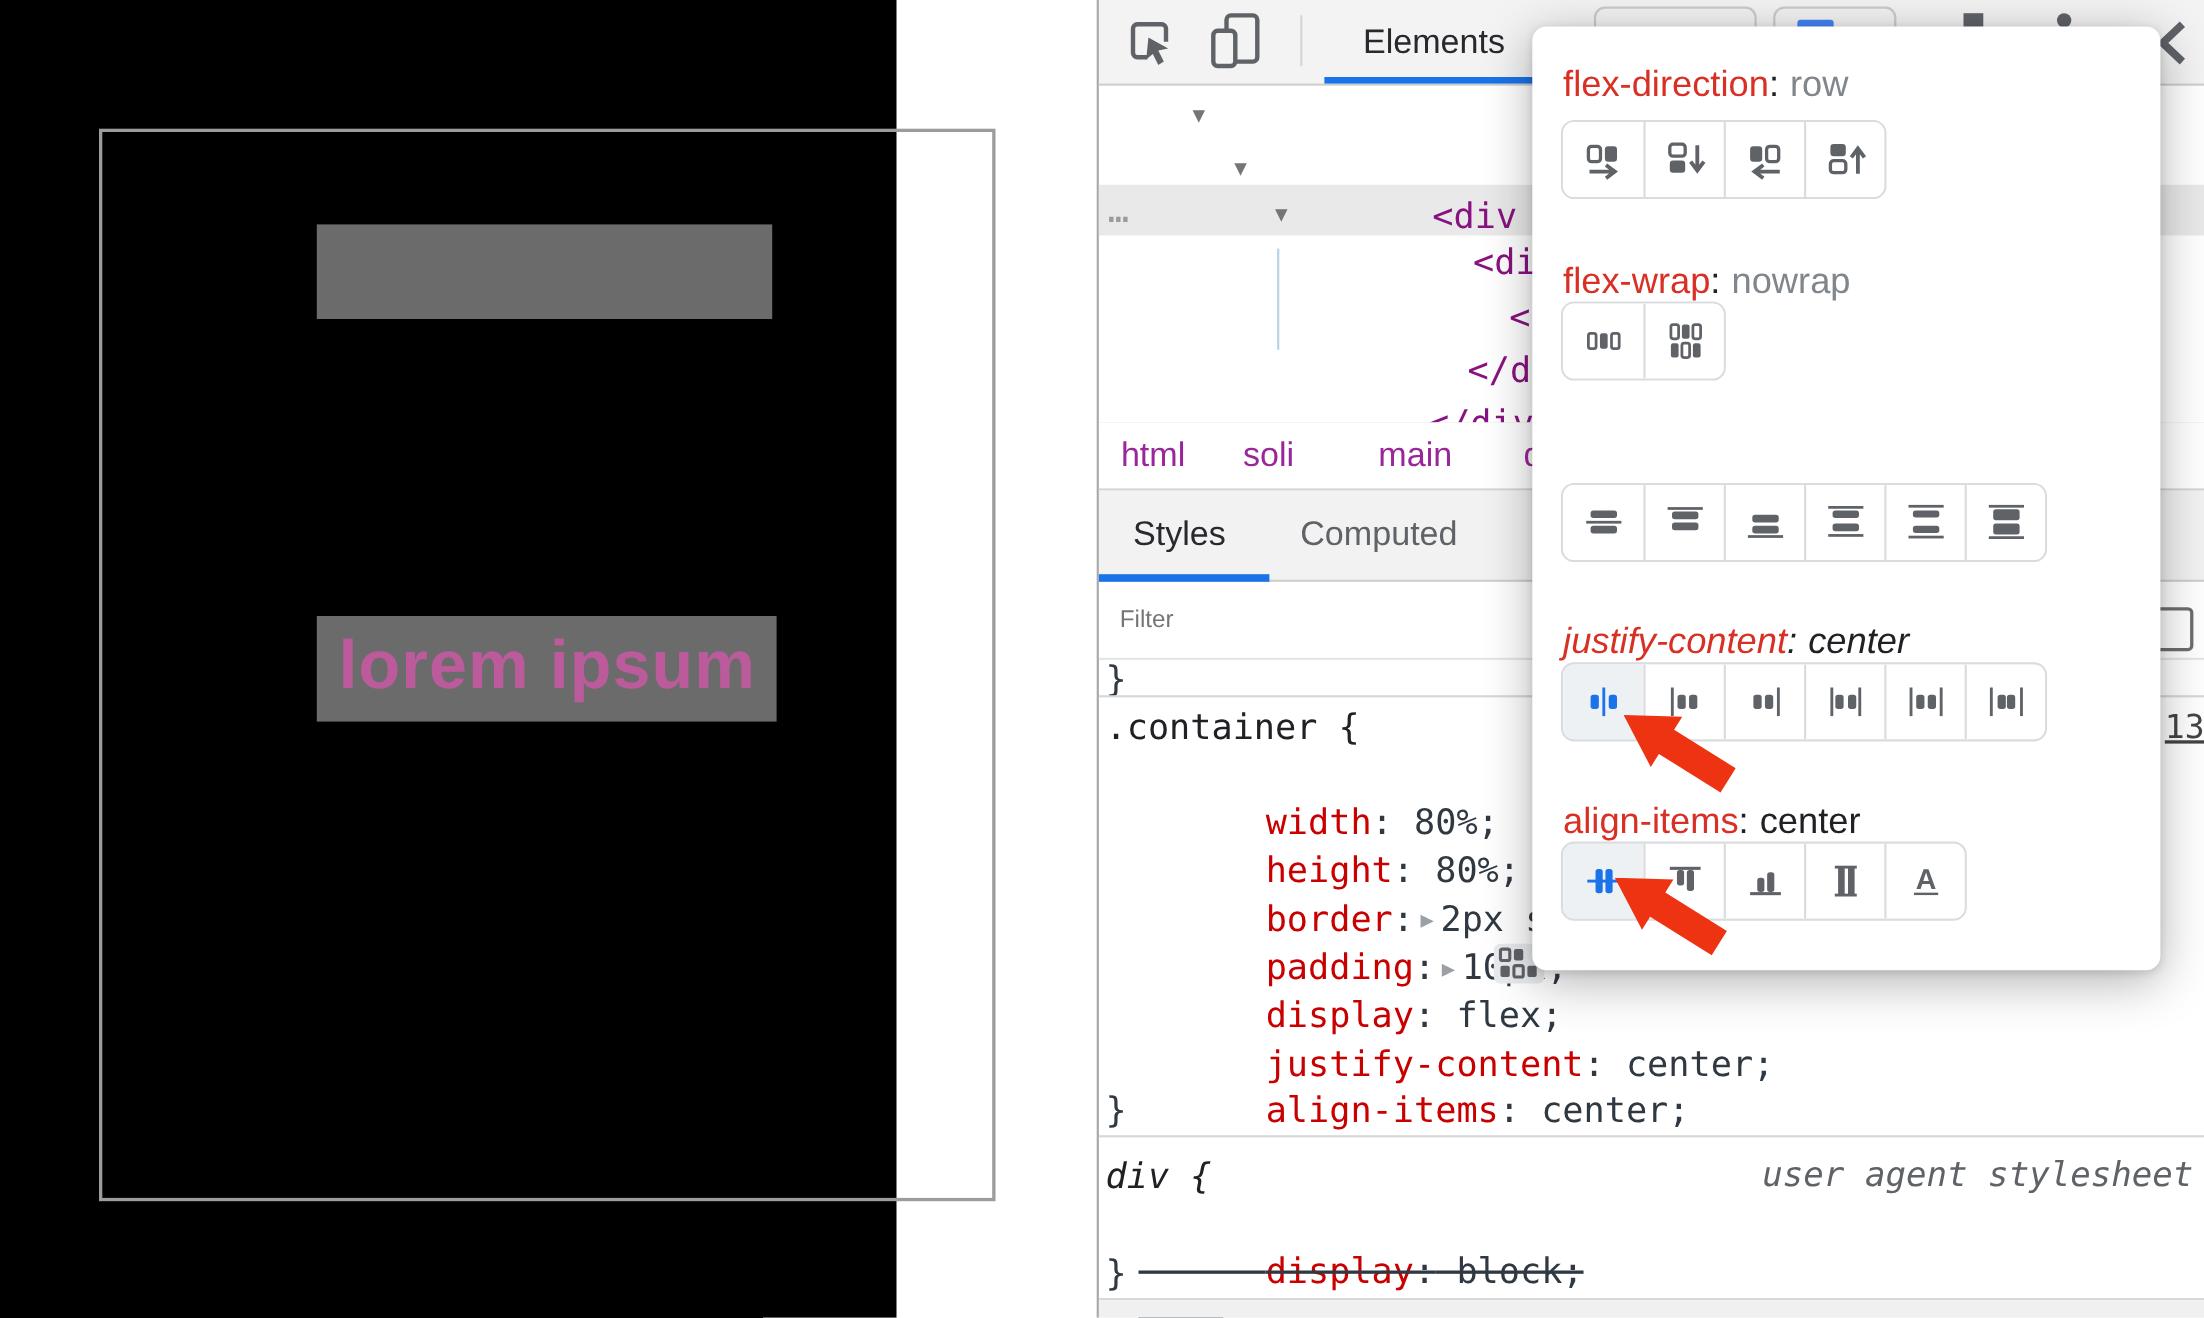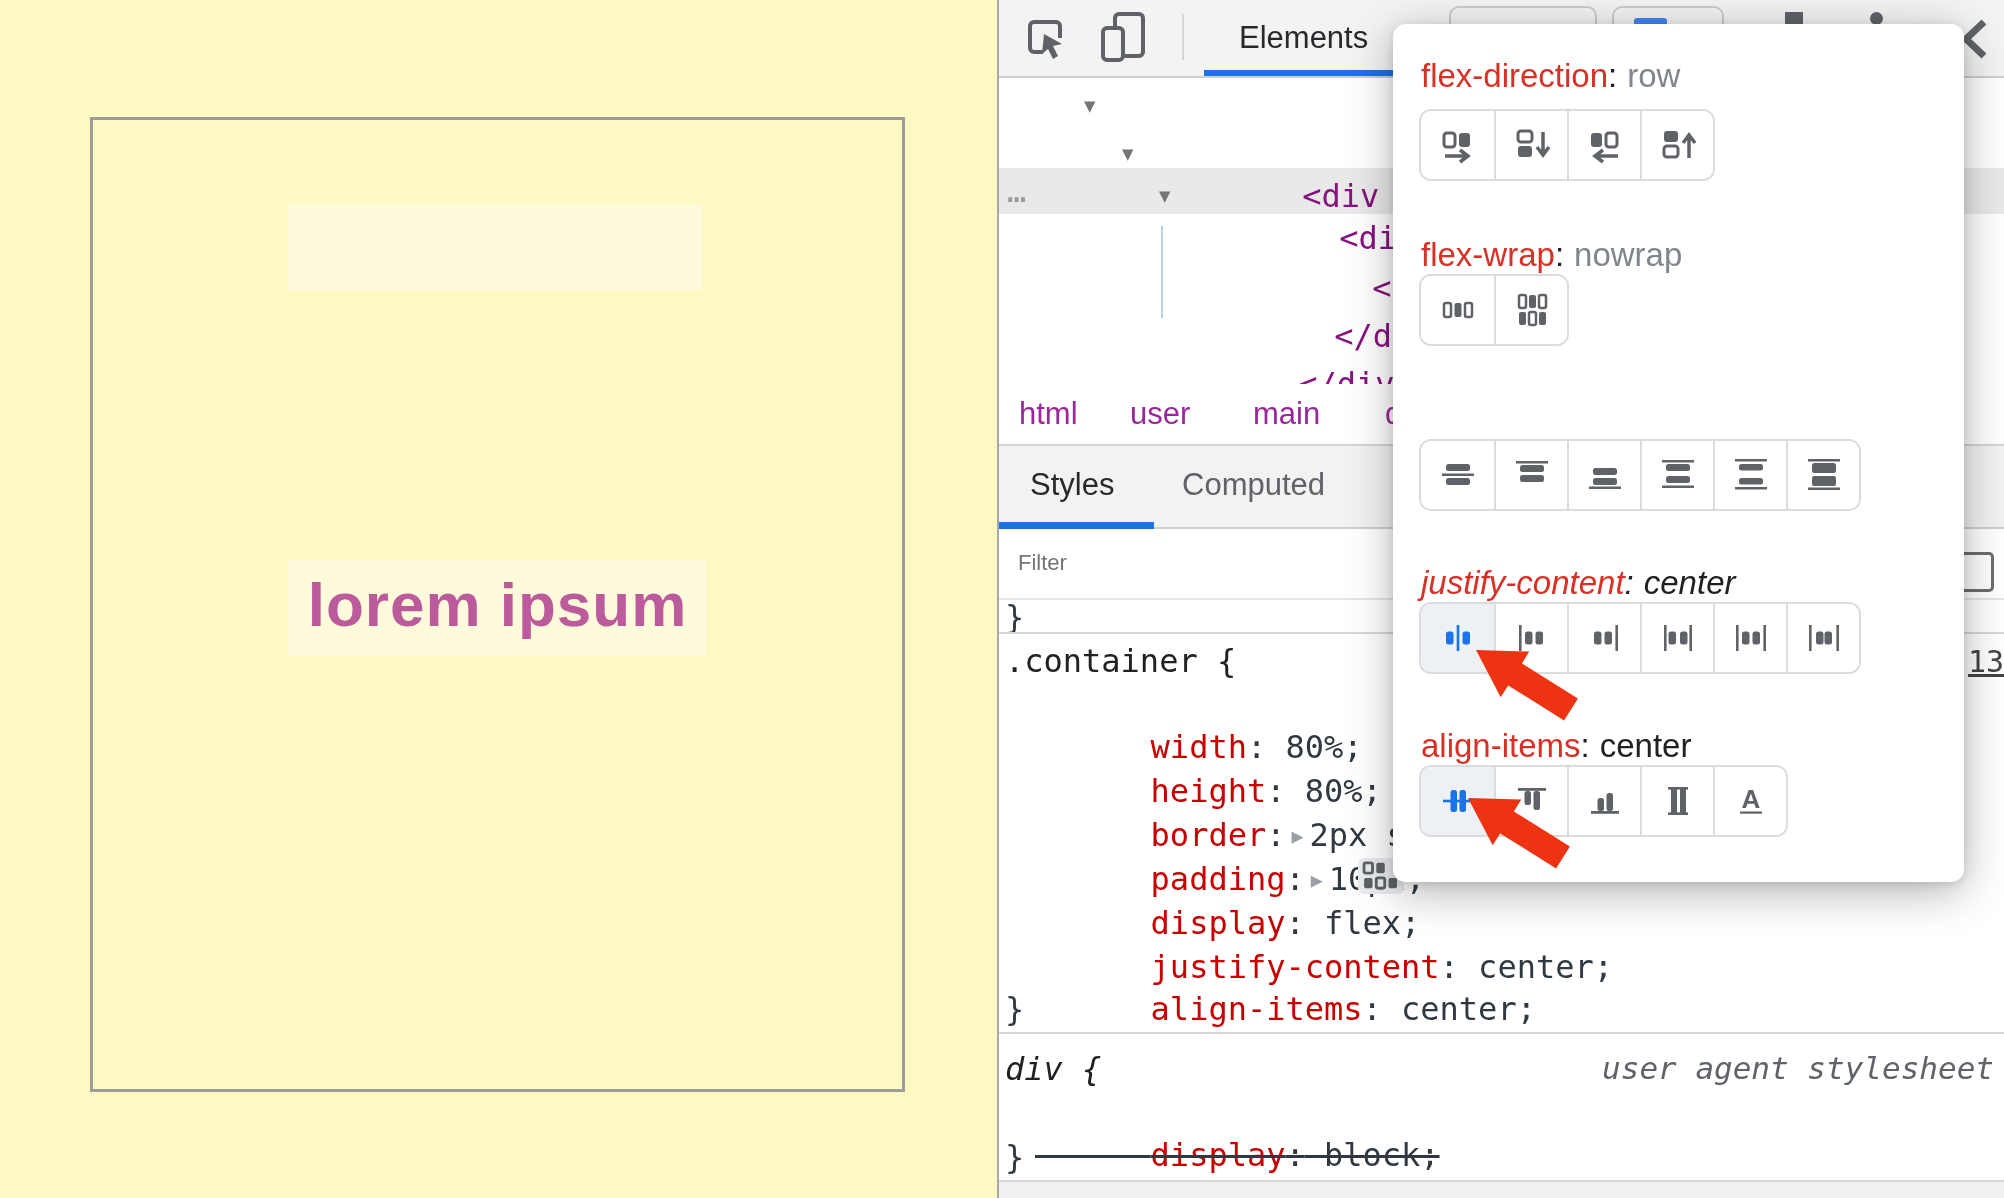--- a/index.html
+++ b/index.html
@@ -1,21 +1,21 @@
 <!DOCTYPE html>
 <html><head>
 <meta charset="utf-8">
 <style>
   * { margin:0; padding:0; box-sizing:border-box; }
   html,body { width:2004px; height:1198px; overflow:hidden; background:#fff;
               font-family:"Liberation Sans", sans-serif; }
   #stage { position:relative; width:2004px; height:1198px; }
 
   
-  #page { position:absolute; left:0; top:0; width:997px; height:1198px; background:#fef9c3; }
+  #page { position:absolute; left:0; top:0; width:815px; height:1198px; background:#000000; }
   #page .container-box { position:absolute; left:90px; top:117px; width:815px; height:975px;
        border:3px solid #9c9c9c; display:flex; justify-content:center; align-items:center; }
   .hl-rect { position:absolute; background:rgba(255,255,255,0.42); }
   #hl-top { left:288px; top:204px; width:414px; height:86px; }
   #hl-h1  { left:288px; top:560px; width:418px; height:96px; }
   #page h1 { font-size:62px; font-weight:bold; color:#bc5b9c; letter-spacing:1px;
              position:relative; z-index:2; }
 
   
   #devtools { position:absolute; left:997px; top:0; width:1007px; height:1198px; background:#fff;
@@ -177,21 +177,21 @@
       </div>
 
       <div class="trow" style="left:145px; top:240px;">
         <span class="tag">&lt;/div&gt;</span>
       </div>
     </div>
     <div class="hsep" style="top:384px;"></div>
 
     <div id="crumbs">
       <span class="crumb" style="left:20px;">html</span>
-      <span class="crumb" style="left:131px;">user</span>
+      <span class="crumb" style="left:131px;">soli</span>
       <span class="crumb" style="left:254px;">main</span>
       <span class="crumb" style="left:386px;">d</span>
     </div>
 
     <div id="panetabs">
       <span id="tab-styles">Styles</span>
       <span id="tab-computed">Computed</span>
       <div id="styles-underline"></div>
     </div>
 

